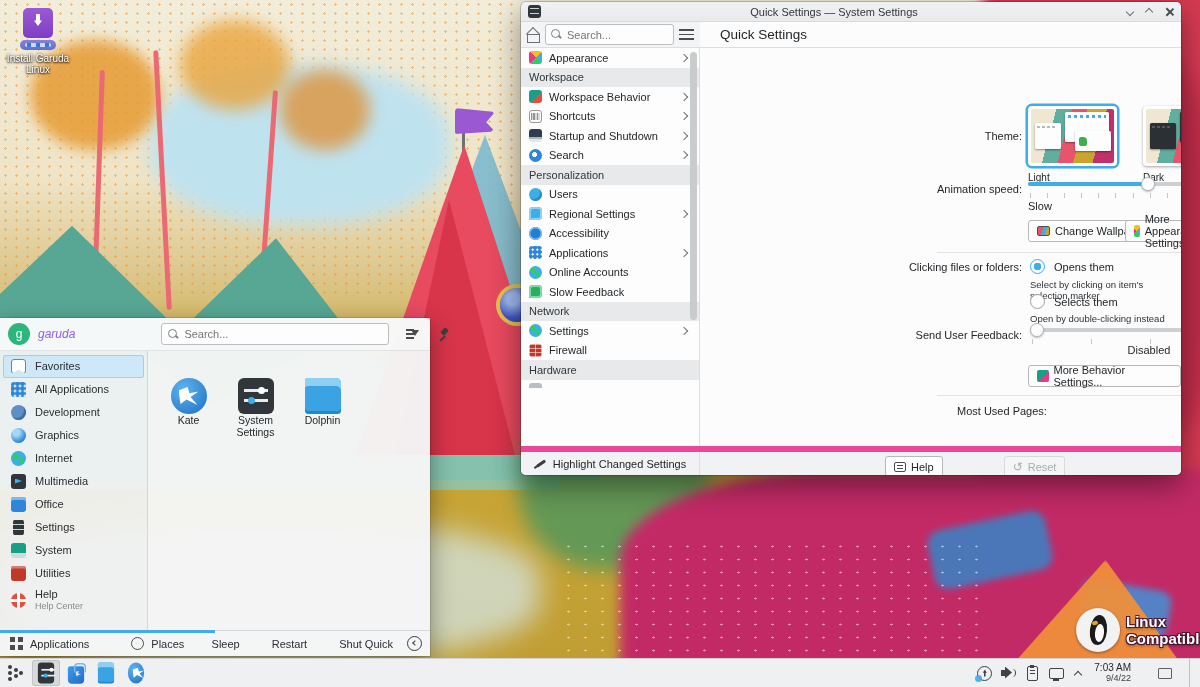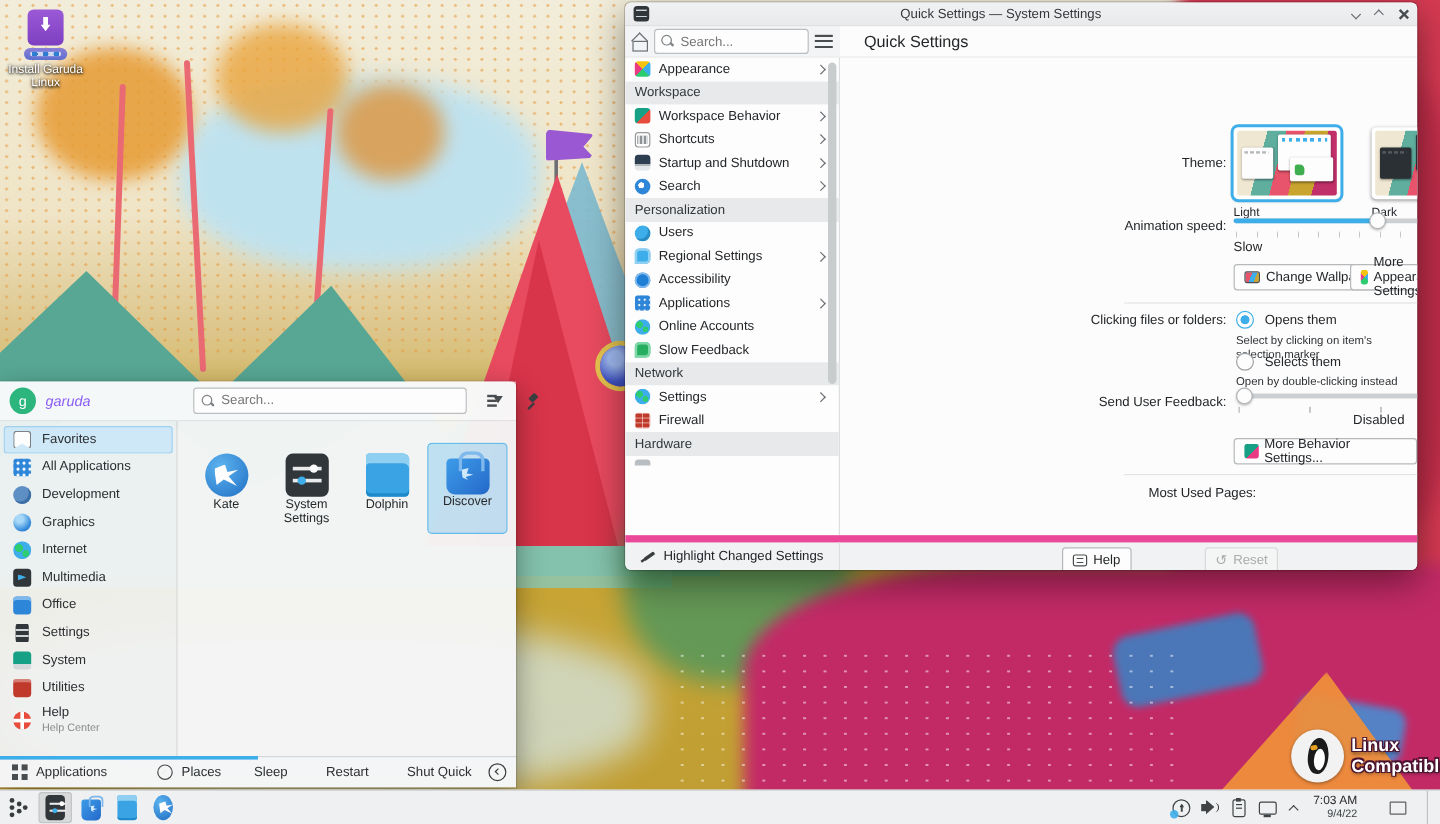--- a/index.html
+++ b/index.html
@@ -631,24 +631,20 @@
     <span class="appname">Kate</span>
   </div>
           <div class="app-cell n-app-system-settings" style="left: 74px; top: 18px;">
     <span class="appicon"></span>
     <span class="appname">System Settings</span>
   </div>
           <div class="app-cell n-dolphin" style="left: 141px; top: 18px;">
     <span class="appicon"></span>
     <span class="appname">Dolphin</span>
   </div>
-          <div class="app-cell n-discover selected" style="left: 208px; top: 18px;">
-    <span class="appicon"></span>
-    <span class="appname">Discover</span>
-  </div>
         </div>
     </div>
 
     <div class="l-footer">
       <div class="tab-indicator"></div>
       <div style="display:flex; height:100%;">
           <div class="l-tab n-tab-applications selected">
     <span class="tabicon"></span>
     <span>Applications</span>
   </div>

